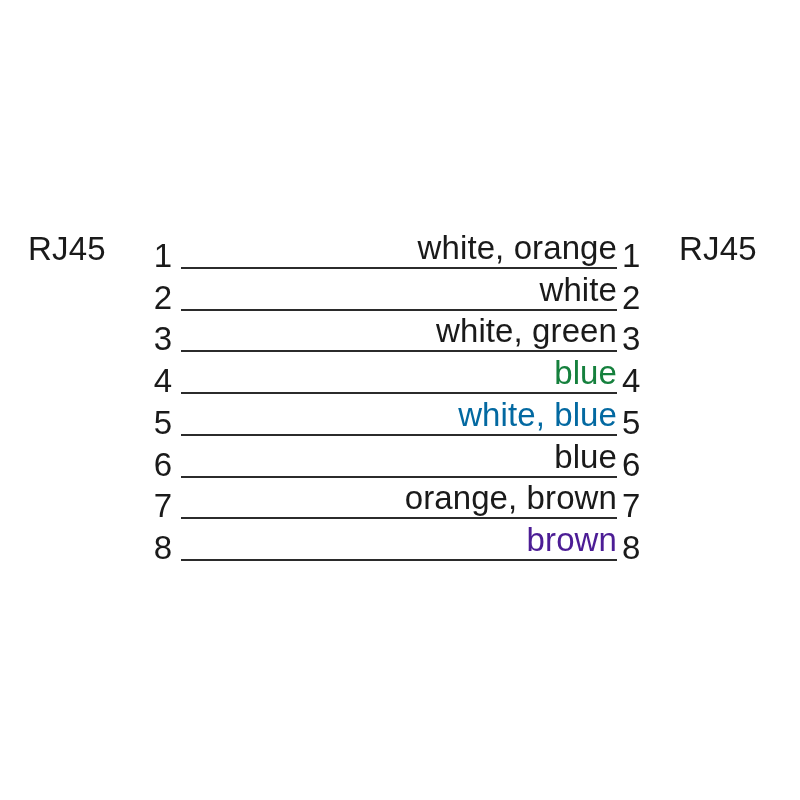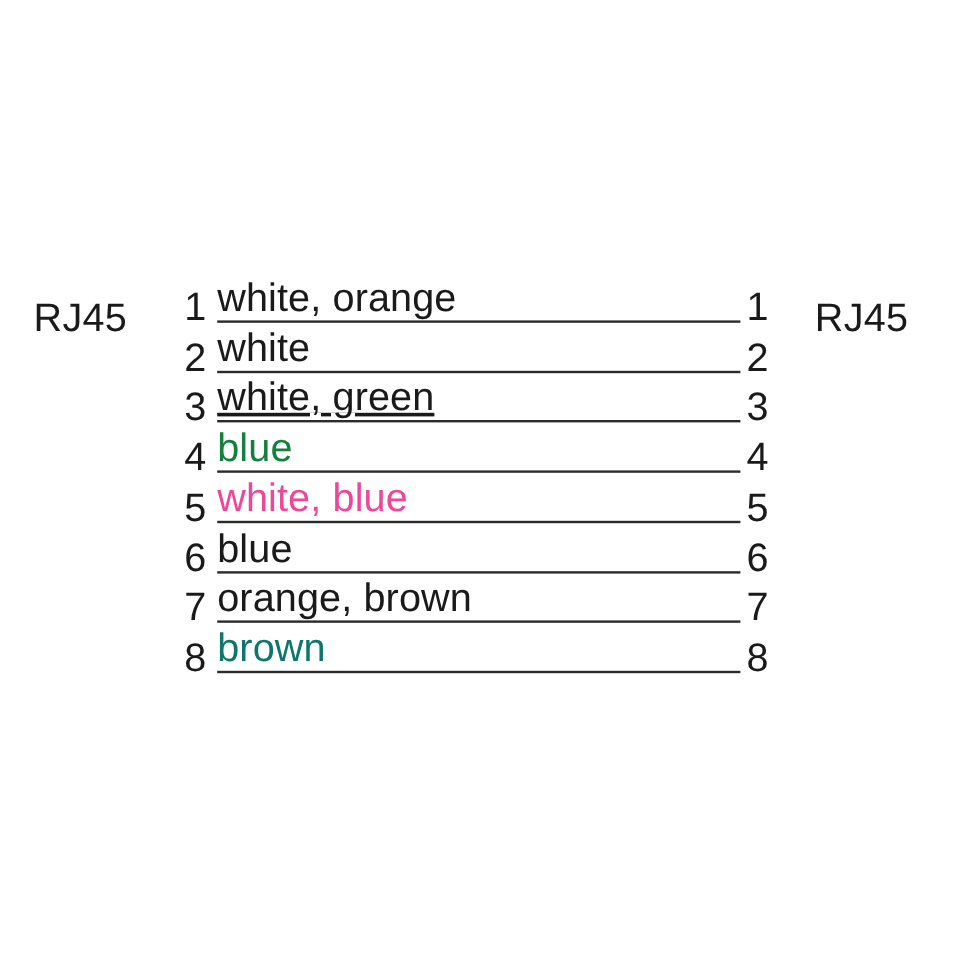--- a/index.html
+++ b/index.html
@@ -21,21 +21,20 @@
   }
 
   
   .connector-label {
     position: absolute;
     font-size: 33px;
     line-height: 1;
     color: #1a1a1a;
     letter-spacing: 0.2px;
     white-space: nowrap;
-    margin-top: 16px;
   }
   .connector-label.left  { left: 28px;  top: 232px; }
   .connector-label.right { left: 679px; top: 232px; }
 
   
   .pin-row {
     position: absolute;
     left: 0;
     width: 800px;
     height: 0;
@@ -64,21 +63,21 @@
     width: 436px;
     top: -1px;
     height: 2px;
     background: #2b2b2b;
   }
   .wire-label {
     position: absolute;
     left: 181px;
     width: 436px;
     top: -37px;
-    text-align: left;
+    text-align: right;
     font-size: 33px;
     line-height: 1;
     color: #1a1a1a;
     white-space: nowrap;
     letter-spacing: 0.1px;
   }
 </style>
 </head>
 <body>
 
@@ -96,49 +95,49 @@
         <div class="pin-number right" style="color: rgb(26, 26, 26);">1</div>
       </div>
       <div class="pin-row" style="top: 309.7px;">
         <div class="pin-number left" style="color: rgb(26, 26, 26);">2</div>
         <div class="wire-label" style="color: rgb(26, 26, 26);">white</div>
         <div class="wire-line" style="background: rgb(43, 43, 43);"></div>
         <div class="pin-number right" style="color: rgb(26, 26, 26);">2</div>
       </div>
       <div class="pin-row" style="top: 351.4px;">
         <div class="pin-number left" style="color: rgb(26, 26, 26);">3</div>
-        <div class="wire-label" style="color: rgb(26, 26, 26); text-decoration: underline;">white, green</div>
+        <div class="wire-label" style="color: rgb(26, 26, 26);">white, green</div>
         <div class="wire-line" style="background: rgb(43, 43, 43);"></div>
         <div class="pin-number right" style="color: rgb(26, 26, 26);">3</div>
       </div>
       <div class="pin-row" style="top: 393.1px;">
         <div class="pin-number left" style="color: rgb(26, 26, 26);">4</div>
         <div class="wire-label" style="color: #15803d;">blue</div>
         <div class="wire-line" style="background: rgb(43, 43, 43);"></div>
         <div class="pin-number right" style="color: rgb(26, 26, 26);">4</div>
       </div>
       <div class="pin-row" style="top: 434.8px;">
         <div class="pin-number left" style="color: rgb(26, 26, 26);">5</div>
-        <div class="wire-label" style="color: #ec4899;">white, blue</div>
+        <div class="wire-label" style="color: #0369a1;">white, blue</div>
         <div class="wire-line" style="background: rgb(43, 43, 43);"></div>
         <div class="pin-number right" style="color: rgb(26, 26, 26);">5</div>
       </div>
       <div class="pin-row" style="top: 476.5px;">
         <div class="pin-number left" style="color: rgb(26, 26, 26);">6</div>
         <div class="wire-label" style="color: rgb(26, 26, 26);">blue</div>
         <div class="wire-line" style="background: rgb(43, 43, 43);"></div>
         <div class="pin-number right" style="color: rgb(26, 26, 26);">6</div>
       </div>
       <div class="pin-row" style="top: 518.2px;">
         <div class="pin-number left" style="color: rgb(26, 26, 26);">7</div>
         <div class="wire-label" style="color: rgb(26, 26, 26);">orange, brown</div>
         <div class="wire-line" style="background: rgb(43, 43, 43);"></div>
         <div class="pin-number right" style="color: rgb(26, 26, 26);">7</div>
       </div>
       <div class="pin-row" style="top: 559.9px;">
         <div class="pin-number left" style="color: rgb(26, 26, 26);">8</div>
-        <div class="wire-label" style="color: #0f766e;">brown</div>
+        <div class="wire-label" style="color: #4c1d95;">brown</div>
         <div class="wire-line" style="background: rgb(43, 43, 43);"></div>
         <div class="pin-number right" style="color: rgb(26, 26, 26);">8</div>
       </div>
     </div>
 
 </div>
 
 </body></html>

